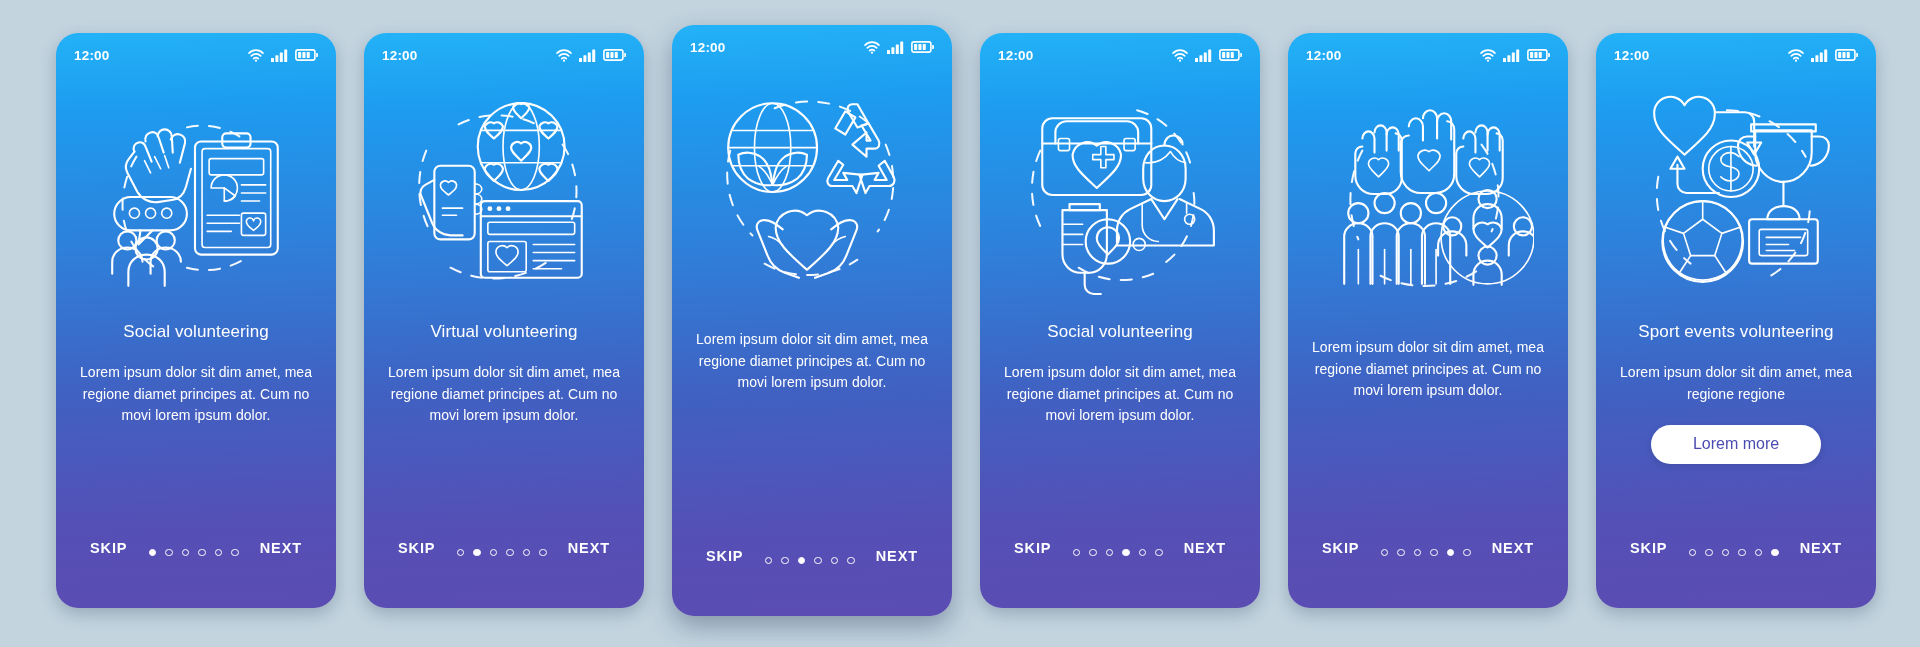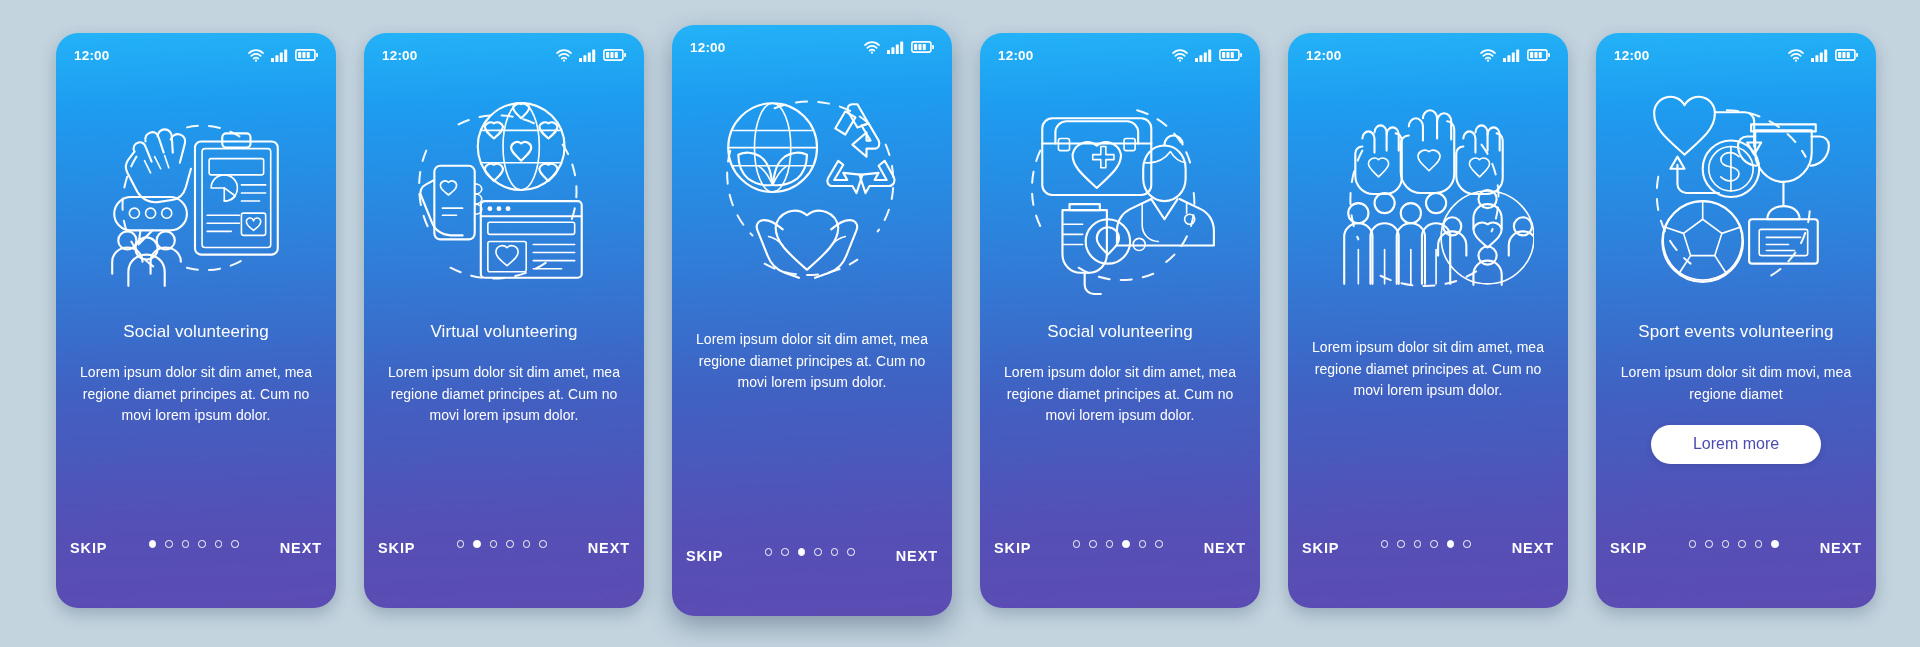--- a/index.html
+++ b/index.html
@@ -154,23 +154,23 @@
     cursor: pointer;
     box-shadow: 0 2px 6px rgba(25, 40, 80, 0.18);
   }
 
   
   .nav {
     position: absolute;
     left: 0; right: 0;
     bottom: 52px;
     display: flex;
-    align-items: flex-start;
+    align-items: flex-end;
     justify-content: space-between;
-    padding: 0 14px;
+    padding: 0 34px;
   }
 
   .nav-link {
     font-size: 14.5px;
     font-weight: 600;
     letter-spacing: 0.9px;
     color: #ffffff;
     cursor: pointer;
     user-select: none;
   }
@@ -755,21 +755,21 @@
       <path class="ln" d="M136 130h32c0-8-7-13-16-13s-16 5-16 13z"></path>
       <rect class="ln" x="118" y="130" width="68" height="44" rx="3"></rect>
       <rect class="ln-thin" x="128" y="140" width="48" height="26" rx="2"></rect>
       <path class="ln-thin" d="M135 148h34M135 155h22M135 161h28"></path>
     </g>
       </svg>
     </div>
 
     <div class="txt">
       <h2 class="card-title">Sport events volunteering</h2>
-      <p class="card-desc">Lorem ipsum dolor sit dim movi, mea regione diamet</p>
+      <p class="card-desc">Lorem ipsum dolor sit dim amet, mea regione regione</p>
       <button class="learn-btn">Lorem more</button>
     </div>
 
     <div class="nav">
       <span class="nav-link">SKIP</span>
       <span class="dots">
           <span class="dot"></span>
           <span class="dot"></span>
           <span class="dot"></span>
           <span class="dot"></span>

